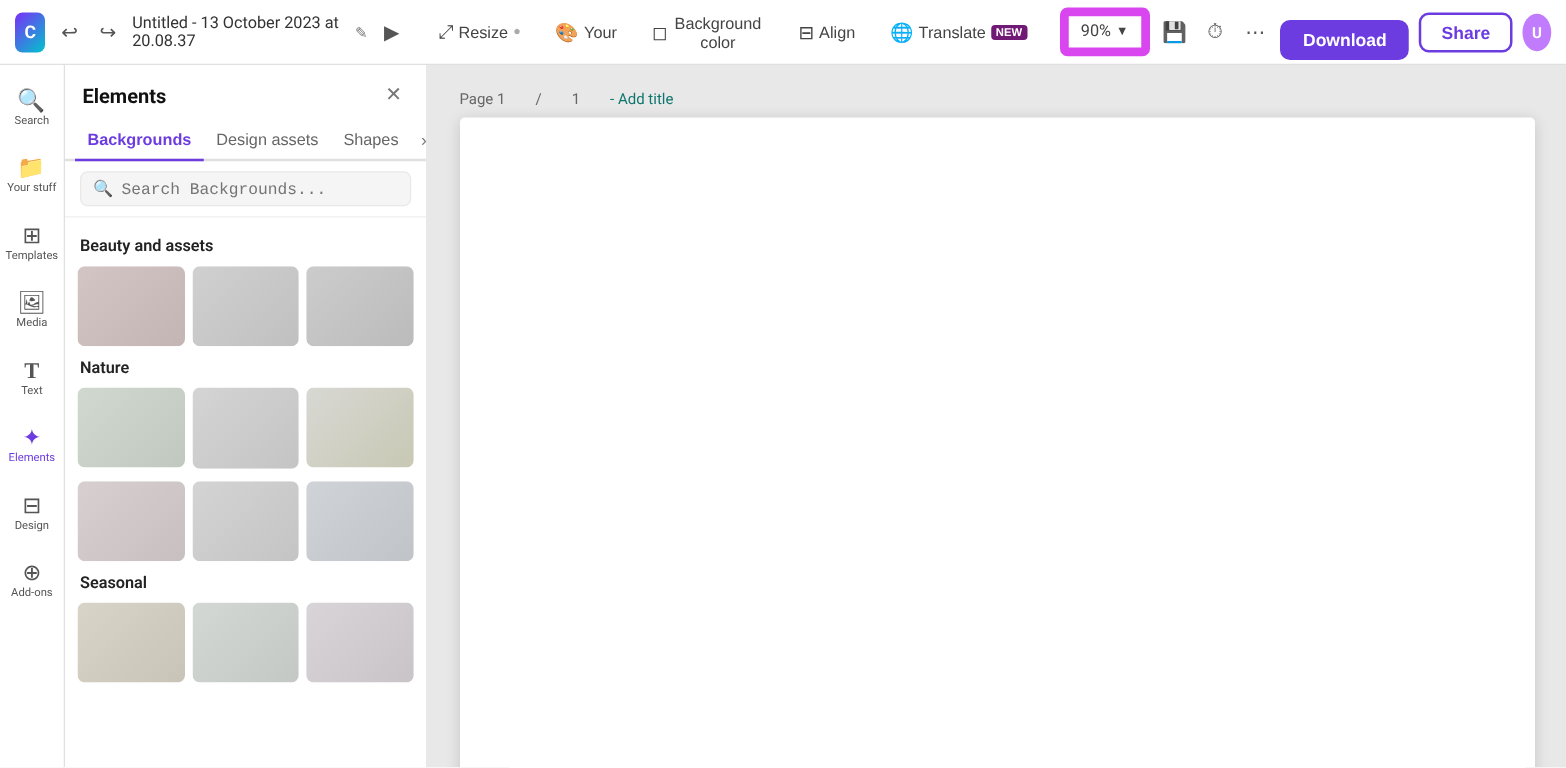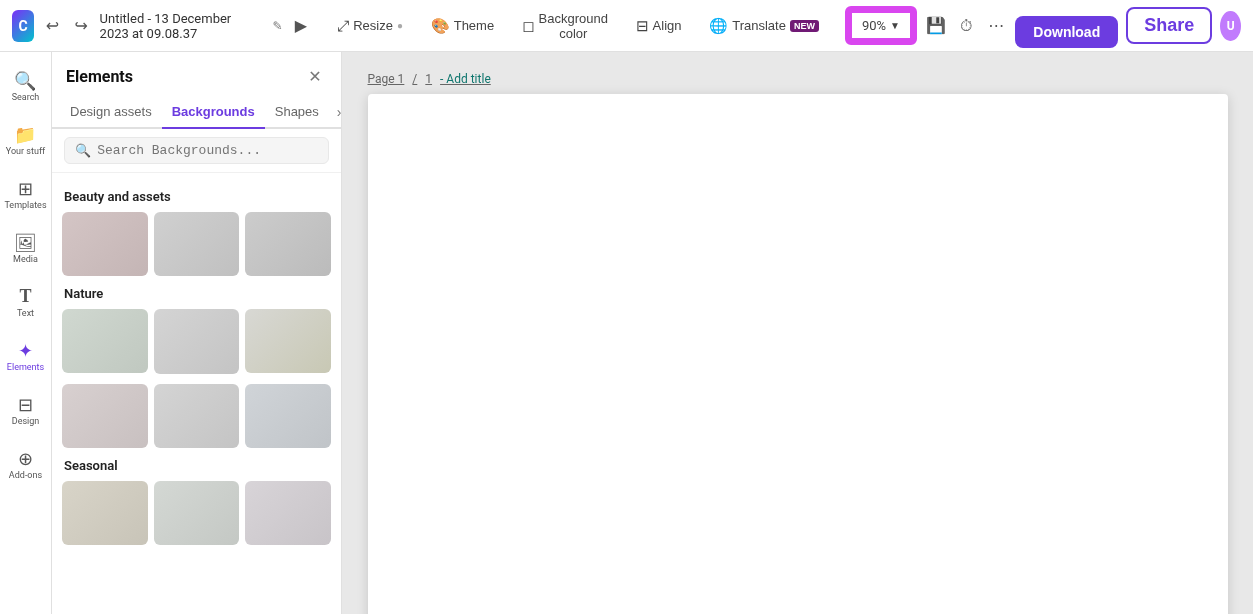--- a/index.html
+++ b/index.html
@@ -56,21 +56,21 @@
       border-radius: 6px; cursor: pointer; color: #555;
       display: flex; align-items: center; justify-content: center; font-size: 16px;
     }
     .download-btn {
       background: #6c3ce0; color: #fff; border: none;
       padding: 8px 18px; border-radius: 8px; font-size: 14px;
       font-weight: 600; cursor: pointer; margin-top: 12px;
     }
     .share-btn {
       background: #fff; color: #6c3ce0; border: 2px solid #6c3ce0;
-      padding: 6px 16px; border-radius: 8px; font-size: 18px;
+      padding: 6px 16px; border-radius: 8px; font-size: 14px;
       font-weight: 600; cursor: pointer; text-align: right;
     }
     .topbar-avatar {
       width: 30px; height: 30px; border-radius: 50%;
       background: #c17bfd; display: flex; align-items: center; justify-content: center;
       color: #fff; font-size: 12px; font-weight: bold; cursor: pointer;
     }
 
     
     .main-area {
@@ -190,22 +190,22 @@
       justify-content: center;
       padding: 20px;
       overflow: hidden;
     }
     .canvas-wrap {
       position: relative;
       width: 100%;
       max-width: 860px;
     }
     .canvas-info {
-      display: flex; align-items: center; gap: 8px;
-      margin-bottom: 8px; font-size: 12px; color: #666; text-decoration: underline;
+      display: flex; align-items: center; gap: 24px;
+      margin-bottom: 8px; font-size: 12px; color: #666;
     }
     .canvas-page {
       background: #fff;
       width: 100%;
       aspect-ratio: 1200/800;
       border-radius: 4px;
       box-shadow: 0 2px 12px rgba(0,0,0,0.15);
     }
   </style>
 </head>
@@ -214,36 +214,36 @@
 <div class="topbar">
   <div class="topbar-logo">
     <span>C</span>
   </div>
   <button class="topbar-nav-btn">
     <span>↩</span>
   </button>
   <button class="topbar-nav-btn">
     <span>↪</span>
   </button>
-  <span class="topbar-title">Untitled - 13 December 2023 at 09.08.37</span>
+  <span class="topbar-title">Untitled - 13 October 2023 at 20.08.37</span>
   <span class="topbar-edit-icon">✎</span>
   <button class="topbar-nav-btn" title="Present">
     <span>▶</span>
   </button>
 
   <div class="topbar-spacer"></div>
 
   <button class="topbar-tool-btn">
     <span class="topbar-tool-icon">⤢</span>
     <span>Resize</span>
     <span style="font-size:10px;color:#aaa;">●</span>
   </button>
   <button class="topbar-tool-btn">
     <span class="topbar-tool-icon">🎨</span>
-    <span>Theme</span>
+    <span>Your</span>
   </button>
   <button class="topbar-tool-btn">
     <span class="topbar-tool-icon">◻</span>
     <span>Background color</span>
   </button>
   <button class="topbar-tool-btn">
     <span class="topbar-tool-icon">⊟</span>
     <span>Align</span>
   </button>
   <button class="topbar-tool-btn">
@@ -317,25 +317,25 @@
 
   <div class="elements-panel">
     <div class="panel-header">
       <span class="panel-title">Elements</span>
       <button class="panel-close-btn">
         <span>✕</span>
       </button>
     </div>
 
     <div class="panel-tabs">
+      <button class="panel-tab active">
+        <span>Backgrounds</span>
+      </button>
       <button class="panel-tab">
         <span>Design assets</span>
-      </button>
-      <button class="panel-tab active">
-        <span>Backgrounds</span>
       </button>
       <button class="panel-tab">
         <span>Shapes</span>
       </button>
       <button class="panel-tab-arrow">
         <span>›</span>
       </button>
     </div>
 
     <div class="panel-search">

